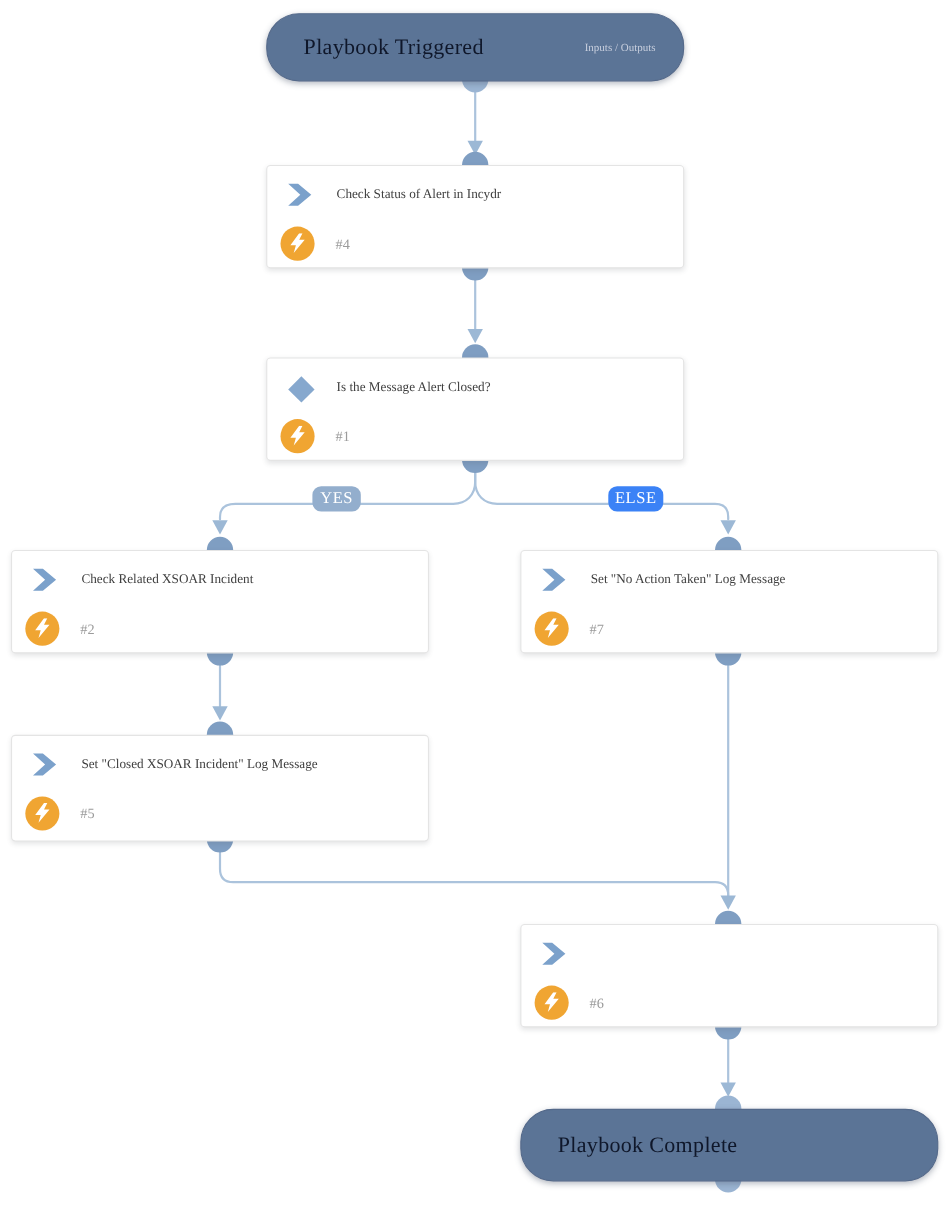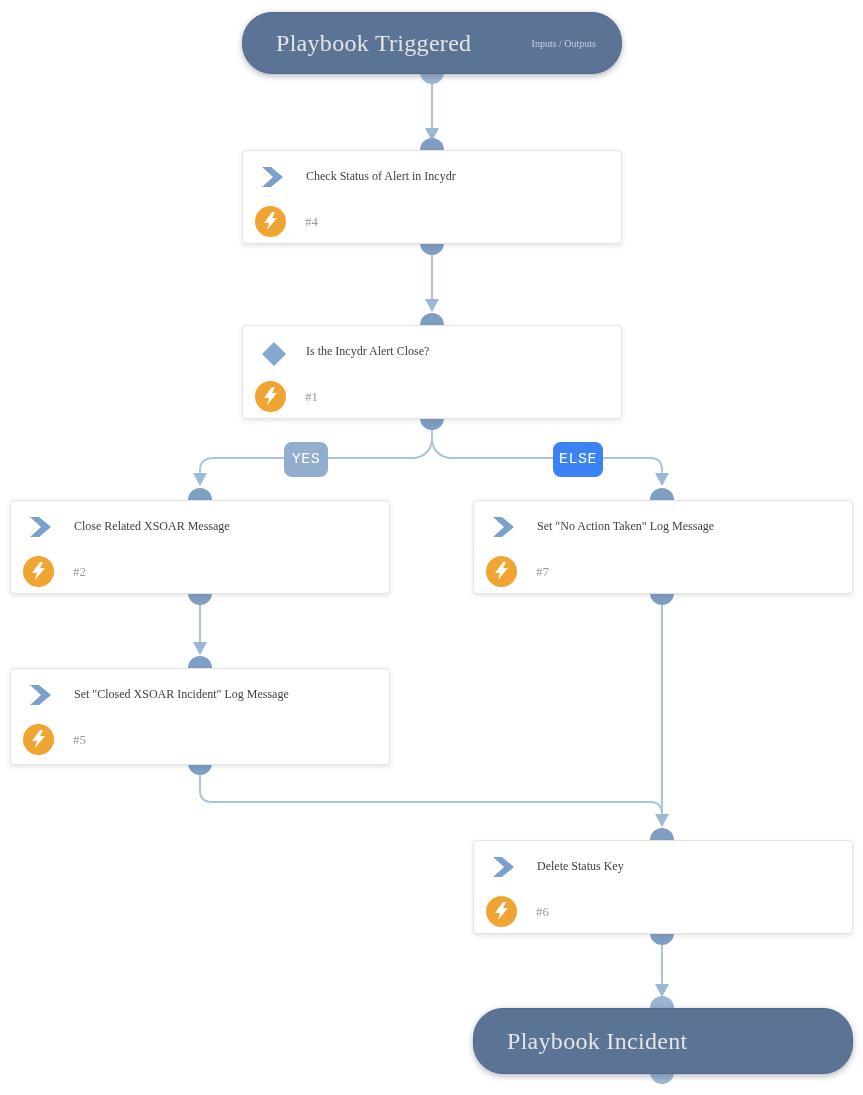--- a/index.html
+++ b/index.html
@@ -11,21 +11,21 @@
   svg.edges{position:absolute;left:0;top:0;z-index:0;}
 
   
   .pill{
     position:absolute;z-index:2;height:60px;border-radius:30px;
     background:#5b7496;border:1px solid #54698a;
     box-shadow:0 2px 6px rgba(80,90,110,.45);
     display:flex;align-items:center;
   }
   .pill-title{
-    margin-left:33px;font-size:24px;color:#e5e5e5;letter-spacing:.3px;
+    margin-left:33px;font-size:20px;color:#0f172a;letter-spacing:.3px;
   }
   .pill-link{
     position:absolute;right:25px;font-size:10px;color:#c7cedd;
   }
 
   
   .node{
     position:absolute;z-index:2;width:378px;background:#ffffff;
     border:1px solid #e4e4e4;border-radius:4px;
     box-shadow:0 2px 5px rgba(70,75,85,.14);
@@ -38,23 +38,23 @@
   .node .bolt{
     position:absolute;left:12px;top:55px;width:31px;height:31px;border-radius:50%;
     background:#f0a532;display:flex;align-items:center;justify-content:center;
   }
   .node .num{
     position:absolute;left:62px;top:63px;font-size:13px;color:#9b9b9b;
   }
 
   
   .badge{
-    position:absolute;z-index:3;height:35px;border-radius:8px;
+    position:absolute;z-index:3;height:23px;border-radius:8px;
     display:flex;align-items:center;justify-content:center;
-    color:#ffffff;font-size:15px;letter-spacing:.5px;font-family:Liberation Mono, monospace;
+    color:#ffffff;font-size:15px;letter-spacing:.5px;
   }
   .badge-yes{left:284px;top:442px;width:44px;background:#93aecd;}
   .badge-else{left:553px;top:442px;width:50px;background:#3b82f6;}
 </style>
 </head>
 <body>
 
 <div class="canvas">
 
   <svg class="edges" width="863" height="1095">
@@ -115,39 +115,39 @@
     </span>
     <div class="num">#4</div>
   </div>
 
   <div class="node" style="left:242px;top:325px;height:92px;">
     <span class="shape-icon">
       <svg width="26" height="26" viewBox="0 0 26 26">
           <polygon points="13,1 25,13 13,25 1,13" fill="#86a8ce"></polygon>
         </svg>
     </span>
-    <div class="title">Is the Incydr Alert Close?</div>
+    <div class="title">Is the Message Alert Closed?</div>
     <span class="bolt">
       <svg width="16" height="19" viewBox="0 0 16 19">
           <path d="M9 0 L1 11 H6 L4 18 L14 6 H9 L12 0 Z" fill="#ffffff"></path>
         </svg>
     </span>
     <div class="num">#1</div>
   </div>
 
   <div class="badge badge-yes">YES</div>
   <div class="badge badge-else">ELSE</div>
 
   <div class="node" style="left:10px;top:500px;height:92px;">
     <span class="shape-icon">
       <svg width="24" height="22" viewBox="0 0 24 22">
           <path d="M1 1 H10 L22 11 L10 21 H1 L12 11 Z" fill="#7ba1cb"></path>
         </svg>
     </span>
-    <div class="title">Close Related XSOAR Message</div>
+    <div class="title">Check Related XSOAR Incident</div>
     <span class="bolt">
       <svg width="16" height="19" viewBox="0 0 16 19">
           <path d="M9 0 L1 11 H6 L4 18 L14 6 H9 L12 0 Z" fill="#ffffff"></path>
         </svg>
     </span>
     <div class="num">#2</div>
   </div>
 
   <div class="node" style="left:473px;top:500px;height:92px;">
     <span class="shape-icon">
@@ -178,26 +178,25 @@
     </span>
     <div class="num">#5</div>
   </div>
 
   <div class="node" style="left:473px;top:840px;height:92px;">
     <span class="shape-icon">
       <svg width="24" height="22" viewBox="0 0 24 22">
           <path d="M1 1 H10 L22 11 L10 21 H1 L12 11 Z" fill="#7ba1cb"></path>
         </svg>
     </span>
-    <div class="title">Delete Status Key</div>
     <span class="bolt">
       <svg width="16" height="19" viewBox="0 0 16 19">
           <path d="M9 0 L1 11 H6 L4 18 L14 6 H9 L12 0 Z" fill="#ffffff"></path>
         </svg>
     </span>
     <div class="num">#6</div>
   </div>
 
   <div class="pill" style="left:473px;top:1008px;width:378px;height:64px;">
-    <span class="pill-title">Playbook Incident</span>
+    <span class="pill-title">Playbook Complete</span>
   </div>
 
 </div>
 
 </body></html>

